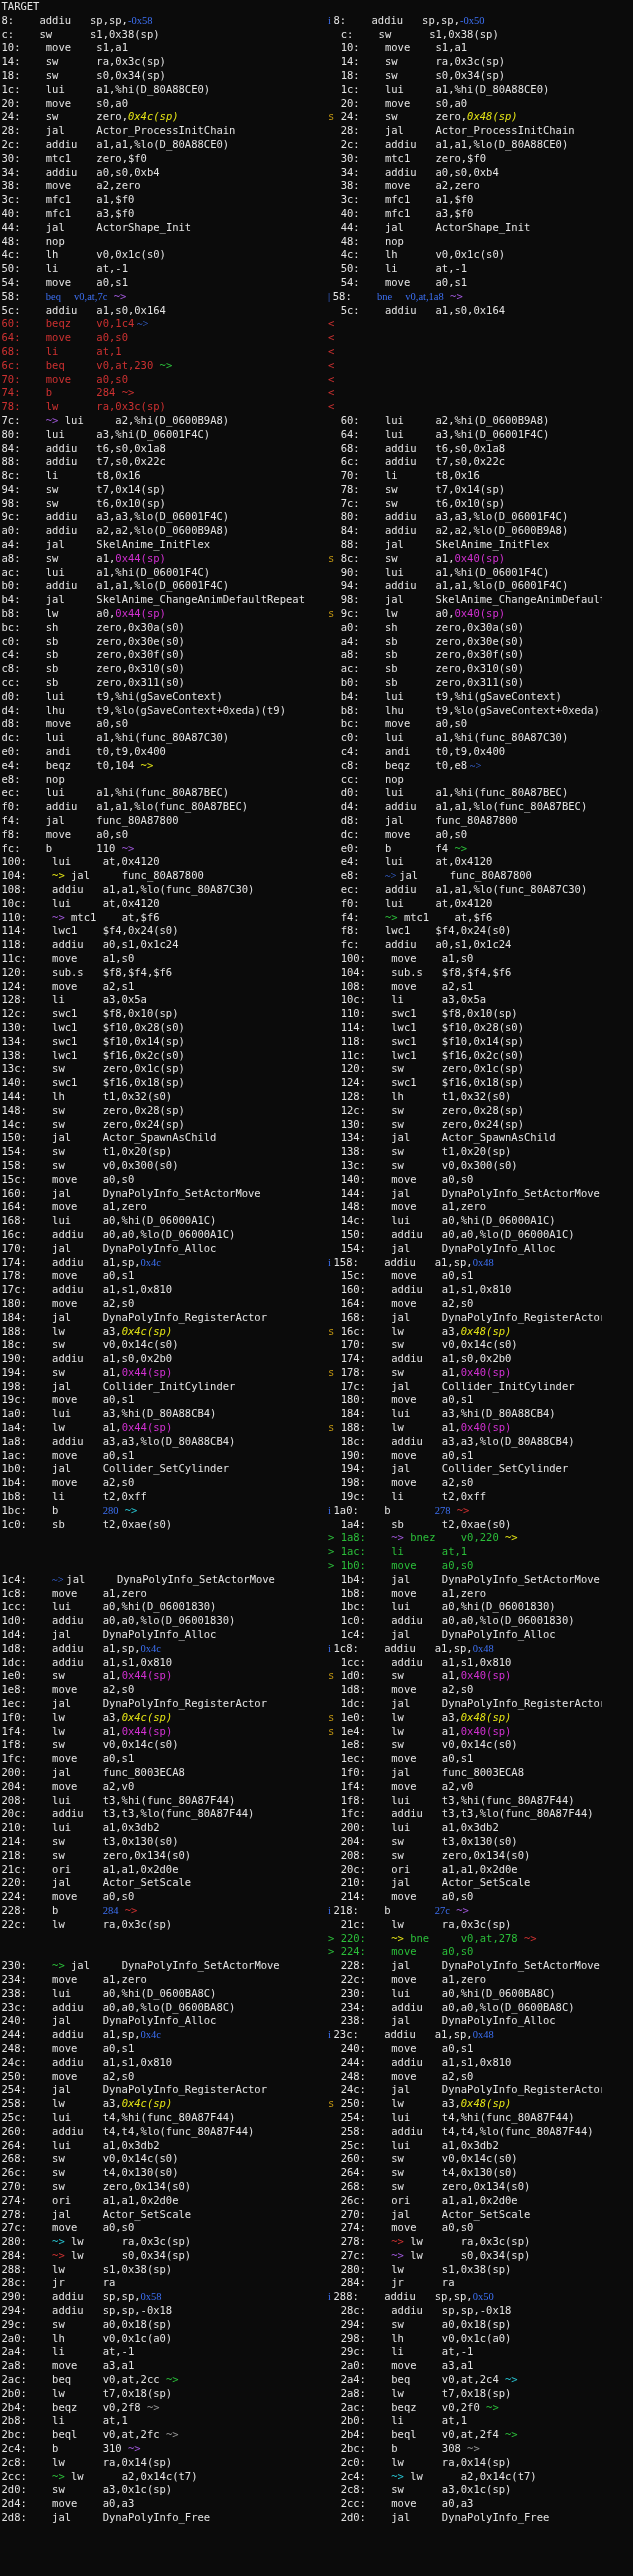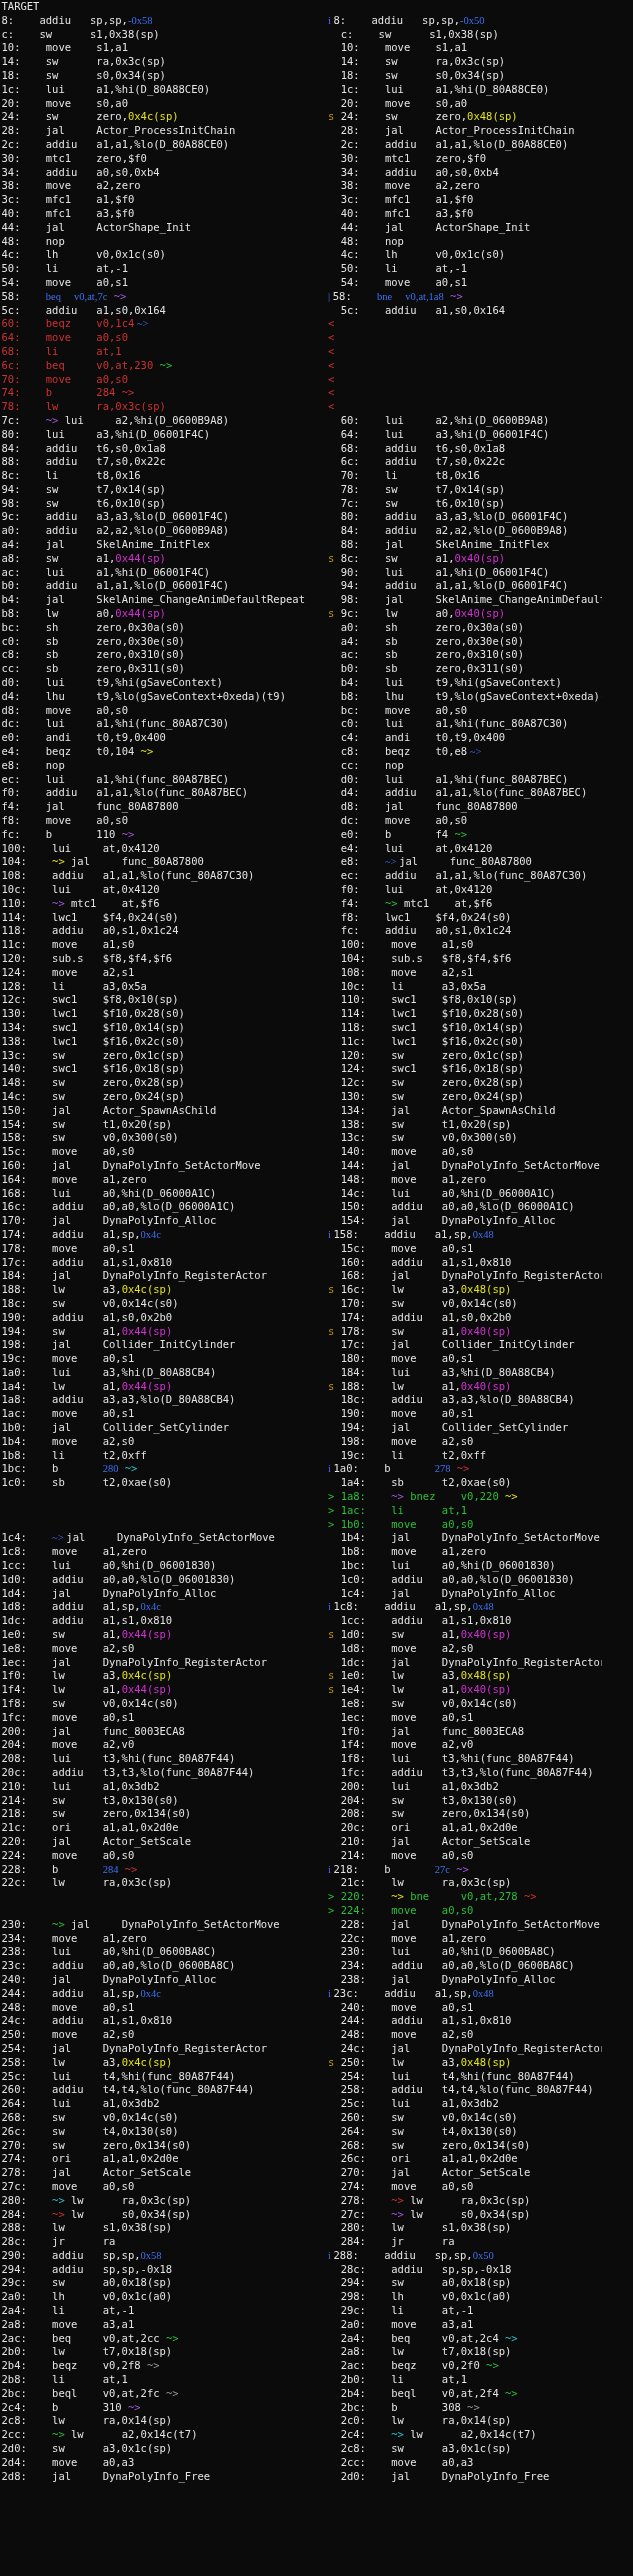--- a/index.html
+++ b/index.html
@@ -12,21 +12,21 @@
     color:#e4e4e4;
   }
   .diff { width:602px; height:2576px; overflow:hidden; }
   .row { display:flex; height:13.8px; white-space:pre; }
   .tc { flex:0 0 328px; width:328px; overflow:hidden; padding-left:1.5px; }
   .cc { flex:1 1 auto; overflow:hidden; }
   .cc.hdr { padding-left:12.7px;margin-top:24px; }
   .k-r { color:var(--r); }
   .k-g { color:var(--g); }
   .k-b { color:var(--b);font-family:Liberation Serif, serif; }
-  .k-y { color:var(--y); }
+  .k-y { color:var(--y);font-style:italic; }
   .k-Y { color:var(--Y); }
   .k-m { color:var(--m); }
   .k-p { color:var(--p); }
   .k-c { color:var(--c); }
   .k-w { color:var(--w); }
 </style>
 </head>
 <body style="background: rgb(11, 11, 11); color: rgb(228, 228, 228);">
 
 <div class="diff">
@@ -74,20 +74,21 @@
       <div class="row"><div class="tc"><span>9c:    </span><span>addiu   </span><span>a3,a3,%lo(D_06001F4C)</span></div><div class="cc"><span>  </span><span>80:    </span><span>addiu   </span><span>a3,a3,%lo(D_06001F4C)</span></div></div>
       <div class="row"><div class="tc"><span>a0:    </span><span>addiu   </span><span>a2,a2,%lo(D_0600B9A8)</span></div><div class="cc"><span>  </span><span>84:    </span><span>addiu   </span><span>a2,a2,%lo(D_0600B9A8)</span></div></div>
       <div class="row"><div class="tc"><span>a4:    </span><span>jal     </span><span>SkelAnime_InitFlex</span></div><div class="cc"><span>  </span><span>88:    </span><span>jal     </span><span>SkelAnime_InitFlex</span></div></div>
       <div class="row"><div class="tc"><span>a8:    </span><span>sw      </span><span>a1,</span><span class="k-m">0x44(sp)</span></div><div class="cc"><span class="k-Y">s </span><span>8c:    </span><span>sw      </span><span>a1,</span><span class="k-m">0x40(sp)</span></div></div>
       <div class="row"><div class="tc"><span>ac:    </span><span>lui     </span><span>a1,%hi(D_06001F4C)</span></div><div class="cc"><span>  </span><span>90:    </span><span>lui     </span><span>a1,%hi(D_06001F4C)</span></div></div>
       <div class="row"><div class="tc"><span>b0:    </span><span>addiu   </span><span>a1,a1,%lo(D_06001F4C)</span></div><div class="cc"><span>  </span><span>94:    </span><span>addiu   </span><span>a1,a1,%lo(D_06001F4C)</span></div></div>
       <div class="row"><div class="tc"><span>b4:    </span><span>jal     </span><span>SkelAnime_ChangeAnimDefaultRepeat</span></div><div class="cc"><span>  </span><span>98:    </span><span>jal     </span><span>SkelAnime_ChangeAnimDefaultRepeat</span></div></div>
       <div class="row"><div class="tc"><span>b8:    </span><span>lw      </span><span>a0,</span><span class="k-m">0x44(sp)</span></div><div class="cc"><span class="k-Y">s </span><span>9c:    </span><span>lw      </span><span>a0,</span><span class="k-m">0x40(sp)</span></div></div>
       <div class="row"><div class="tc"><span>bc:    </span><span>sh      </span><span>zero,0x30a(s0)</span></div><div class="cc"><span>  </span><span>a0:    </span><span>sh      </span><span>zero,0x30a(s0)</span></div></div>
       <div class="row"><div class="tc"><span>c0:    </span><span>sb      </span><span>zero,0x30e(s0)</span></div><div class="cc"><span>  </span><span>a4:    </span><span>sb      </span><span>zero,0x30e(s0)</span></div></div>
+      <div class="row"><div class="tc"><span>c4:    </span><span>sb      </span><span>zero,0x30f(s0)</span></div><div class="cc"><span>  </span><span>a8:    </span><span>sb      </span><span>zero,0x30f(s0)</span></div></div>
       <div class="row"><div class="tc"><span>c8:    </span><span>sb      </span><span>zero,0x310(s0)</span></div><div class="cc"><span>  </span><span>ac:    </span><span>sb      </span><span>zero,0x310(s0)</span></div></div>
       <div class="row"><div class="tc"><span>cc:    </span><span>sb      </span><span>zero,0x311(s0)</span></div><div class="cc"><span>  </span><span>b0:    </span><span>sb      </span><span>zero,0x311(s0)</span></div></div>
       <div class="row"><div class="tc"><span>d0:    </span><span>lui     </span><span>t9,%hi(gSaveContext)</span></div><div class="cc"><span>  </span><span>b4:    </span><span>lui     </span><span>t9,%hi(gSaveContext)</span></div></div>
       <div class="row"><div class="tc"><span>d4:    </span><span>lhu     </span><span>t9,%lo(gSaveContext+0xeda)(t9)</span></div><div class="cc"><span>  </span><span>b8:    </span><span>lhu     </span><span>t9,%lo(gSaveContext+0xeda)(t9)</span></div></div>
       <div class="row"><div class="tc"><span>d8:    </span><span>move    </span><span>a0,s0</span></div><div class="cc"><span>  </span><span>bc:    </span><span>move    </span><span>a0,s0</span></div></div>
       <div class="row"><div class="tc"><span>dc:    </span><span>lui     </span><span>a1,%hi(func_80A87C30)</span></div><div class="cc"><span>  </span><span>c0:    </span><span>lui     </span><span>a1,%hi(func_80A87C30)</span></div></div>
       <div class="row"><div class="tc"><span>e0:    </span><span>andi    </span><span>t0,t9,0x400</span></div><div class="cc"><span>  </span><span>c4:    </span><span>andi    </span><span>t0,t9,0x400</span></div></div>
       <div class="row"><div class="tc"><span>e4:    </span><span>beqz    </span><span>t0,104</span><span class="k-y"> ~&gt;</span></div><div class="cc"><span>  </span><span>c8:    </span><span>beqz    </span><span>t0,e8</span><span class="k-b"> ~&gt;</span></div></div>
       <div class="row"><div class="tc"><span>e8:    </span><span>nop     </span></div><div class="cc"><span>  </span><span>cc:    </span><span>nop     </span></div></div>
       <div class="row"><div class="tc"><span>ec:    </span><span>lui     </span><span>a1,%hi(func_80A87BEC)</span></div><div class="cc"><span>  </span><span>d0:    </span><span>lui     </span><span>a1,%hi(func_80A87BEC)</span></div></div>
@@ -105,34 +106,36 @@
       <div class="row"><div class="tc"><span>11c:    </span><span>move    </span><span>a1,s0</span></div><div class="cc"><span>  </span><span>100:    </span><span>move    </span><span>a1,s0</span></div></div>
       <div class="row"><div class="tc"><span>120:    </span><span>sub.s   </span><span>$f8,$f4,$f6</span></div><div class="cc"><span>  </span><span>104:    </span><span>sub.s   </span><span>$f8,$f4,$f6</span></div></div>
       <div class="row"><div class="tc"><span>124:    </span><span>move    </span><span>a2,s1</span></div><div class="cc"><span>  </span><span>108:    </span><span>move    </span><span>a2,s1</span></div></div>
       <div class="row"><div class="tc"><span>128:    </span><span>li      </span><span>a3,0x5a</span></div><div class="cc"><span>  </span><span>10c:    </span><span>li      </span><span>a3,0x5a</span></div></div>
       <div class="row"><div class="tc"><span>12c:    </span><span>swc1    </span><span>$f8,0x10(sp)</span></div><div class="cc"><span>  </span><span>110:    </span><span>swc1    </span><span>$f8,0x10(sp)</span></div></div>
       <div class="row"><div class="tc"><span>130:    </span><span>lwc1    </span><span>$f10,0x28(s0)</span></div><div class="cc"><span>  </span><span>114:    </span><span>lwc1    </span><span>$f10,0x28(s0)</span></div></div>
       <div class="row"><div class="tc"><span>134:    </span><span>swc1    </span><span>$f10,0x14(sp)</span></div><div class="cc"><span>  </span><span>118:    </span><span>swc1    </span><span>$f10,0x14(sp)</span></div></div>
       <div class="row"><div class="tc"><span>138:    </span><span>lwc1    </span><span>$f16,0x2c(s0)</span></div><div class="cc"><span>  </span><span>11c:    </span><span>lwc1    </span><span>$f16,0x2c(s0)</span></div></div>
       <div class="row"><div class="tc"><span>13c:    </span><span>sw      </span><span>zero,0x1c(sp)</span></div><div class="cc"><span>  </span><span>120:    </span><span>sw      </span><span>zero,0x1c(sp)</span></div></div>
       <div class="row"><div class="tc"><span>140:    </span><span>swc1    </span><span>$f16,0x18(sp)</span></div><div class="cc"><span>  </span><span>124:    </span><span>swc1    </span><span>$f16,0x18(sp)</span></div></div>
+      <div class="row"><div class="tc"><span>144:    </span><span>lh      </span><span>t1,0x32(s0)</span></div><div class="cc"><span>  </span><span>128:    </span><span>lh      </span><span>t1,0x32(s0)</span></div></div>
       <div class="row"><div class="tc"><span>148:    </span><span>sw      </span><span>zero,0x28(sp)</span></div><div class="cc"><span>  </span><span>12c:    </span><span>sw      </span><span>zero,0x28(sp)</span></div></div>
       <div class="row"><div class="tc"><span>14c:    </span><span>sw      </span><span>zero,0x24(sp)</span></div><div class="cc"><span>  </span><span>130:    </span><span>sw      </span><span>zero,0x24(sp)</span></div></div>
       <div class="row"><div class="tc"><span>150:    </span><span>jal     </span><span>Actor_SpawnAsChild</span></div><div class="cc"><span>  </span><span>134:    </span><span>jal     </span><span>Actor_SpawnAsChild</span></div></div>
       <div class="row"><div class="tc"><span>154:    </span><span>sw      </span><span>t1,0x20(sp)</span></div><div class="cc"><span>  </span><span>138:    </span><span>sw      </span><span>t1,0x20(sp)</span></div></div>
       <div class="row"><div class="tc"><span>158:    </span><span>sw      </span><span>v0,0x300(s0)</span></div><div class="cc"><span>  </span><span>13c:    </span><span>sw      </span><span>v0,0x300(s0)</span></div></div>
       <div class="row"><div class="tc"><span>15c:    </span><span>move    </span><span>a0,s0</span></div><div class="cc"><span>  </span><span>140:    </span><span>move    </span><span>a0,s0</span></div></div>
       <div class="row"><div class="tc"><span>160:    </span><span>jal     </span><span>DynaPolyInfo_SetActorMove</span></div><div class="cc"><span>  </span><span>144:    </span><span>jal     </span><span>DynaPolyInfo_SetActorMove</span></div></div>
       <div class="row"><div class="tc"><span>164:    </span><span>move    </span><span>a1,zero</span></div><div class="cc"><span>  </span><span>148:    </span><span>move    </span><span>a1,zero</span></div></div>
       <div class="row"><div class="tc"><span>168:    </span><span>lui     </span><span>a0,%hi(D_06000A1C)</span></div><div class="cc"><span>  </span><span>14c:    </span><span>lui     </span><span>a0,%hi(D_06000A1C)</span></div></div>
       <div class="row"><div class="tc"><span>16c:    </span><span>addiu   </span><span>a0,a0,%lo(D_06000A1C)</span></div><div class="cc"><span>  </span><span>150:    </span><span>addiu   </span><span>a0,a0,%lo(D_06000A1C)</span></div></div>
       <div class="row"><div class="tc"><span>170:    </span><span>jal     </span><span>DynaPolyInfo_Alloc</span></div><div class="cc"><span>  </span><span>154:    </span><span>jal     </span><span>DynaPolyInfo_Alloc</span></div></div>
       <div class="row"><div class="tc"><span>174:    </span><span>addiu   </span><span>a1,sp,</span><span class="k-b">0x4c</span></div><div class="cc"><span class="k-b">i </span><span>158:    </span><span>addiu   </span><span>a1,sp,</span><span class="k-b">0x48</span></div></div>
       <div class="row"><div class="tc"><span>178:    </span><span>move    </span><span>a0,s1</span></div><div class="cc"><span>  </span><span>15c:    </span><span>move    </span><span>a0,s1</span></div></div>
       <div class="row"><div class="tc"><span>17c:    </span><span>addiu   </span><span>a1,s1,0x810</span></div><div class="cc"><span>  </span><span>160:    </span><span>addiu   </span><span>a1,s1,0x810</span></div></div>
+      <div class="row"><div class="tc"><span>180:    </span><span>move    </span><span>a2,s0</span></div><div class="cc"><span>  </span><span>164:    </span><span>move    </span><span>a2,s0</span></div></div>
       <div class="row"><div class="tc"><span>184:    </span><span>jal     </span><span>DynaPolyInfo_RegisterActor</span></div><div class="cc"><span>  </span><span>168:    </span><span>jal     </span><span>DynaPolyInfo_RegisterActor</span></div></div>
       <div class="row"><div class="tc"><span>188:    </span><span>lw      </span><span>a3,</span><span class="k-y">0x4c(sp)</span></div><div class="cc"><span class="k-Y">s </span><span>16c:    </span><span>lw      </span><span>a3,</span><span class="k-y">0x48(sp)</span></div></div>
       <div class="row"><div class="tc"><span>18c:    </span><span>sw      </span><span>v0,0x14c(s0)</span></div><div class="cc"><span>  </span><span>170:    </span><span>sw      </span><span>v0,0x14c(s0)</span></div></div>
       <div class="row"><div class="tc"><span>190:    </span><span>addiu   </span><span>a1,s0,0x2b0</span></div><div class="cc"><span>  </span><span>174:    </span><span>addiu   </span><span>a1,s0,0x2b0</span></div></div>
       <div class="row"><div class="tc"><span>194:    </span><span>sw      </span><span>a1,</span><span class="k-m">0x44(sp)</span></div><div class="cc"><span class="k-Y">s </span><span>178:    </span><span>sw      </span><span>a1,</span><span class="k-m">0x40(sp)</span></div></div>
       <div class="row"><div class="tc"><span>198:    </span><span>jal     </span><span>Collider_InitCylinder</span></div><div class="cc"><span>  </span><span>17c:    </span><span>jal     </span><span>Collider_InitCylinder</span></div></div>
       <div class="row"><div class="tc"><span>19c:    </span><span>move    </span><span>a0,s1</span></div><div class="cc"><span>  </span><span>180:    </span><span>move    </span><span>a0,s1</span></div></div>
       <div class="row"><div class="tc"><span>1a0:    </span><span>lui     </span><span>a3,%hi(D_80A88CB4)</span></div><div class="cc"><span>  </span><span>184:    </span><span>lui     </span><span>a3,%hi(D_80A88CB4)</span></div></div>
       <div class="row"><div class="tc"><span>1a4:    </span><span>lw      </span><span>a1,</span><span class="k-m">0x44(sp)</span></div><div class="cc"><span class="k-Y">s </span><span>188:    </span><span>lw      </span><span>a1,</span><span class="k-m">0x40(sp)</span></div></div>
       <div class="row"><div class="tc"><span>1a8:    </span><span>addiu   </span><span>a3,a3,%lo(D_80A88CB4)</span></div><div class="cc"><span>  </span><span>18c:    </span><span>addiu   </span><span>a3,a3,%lo(D_80A88CB4)</span></div></div>

